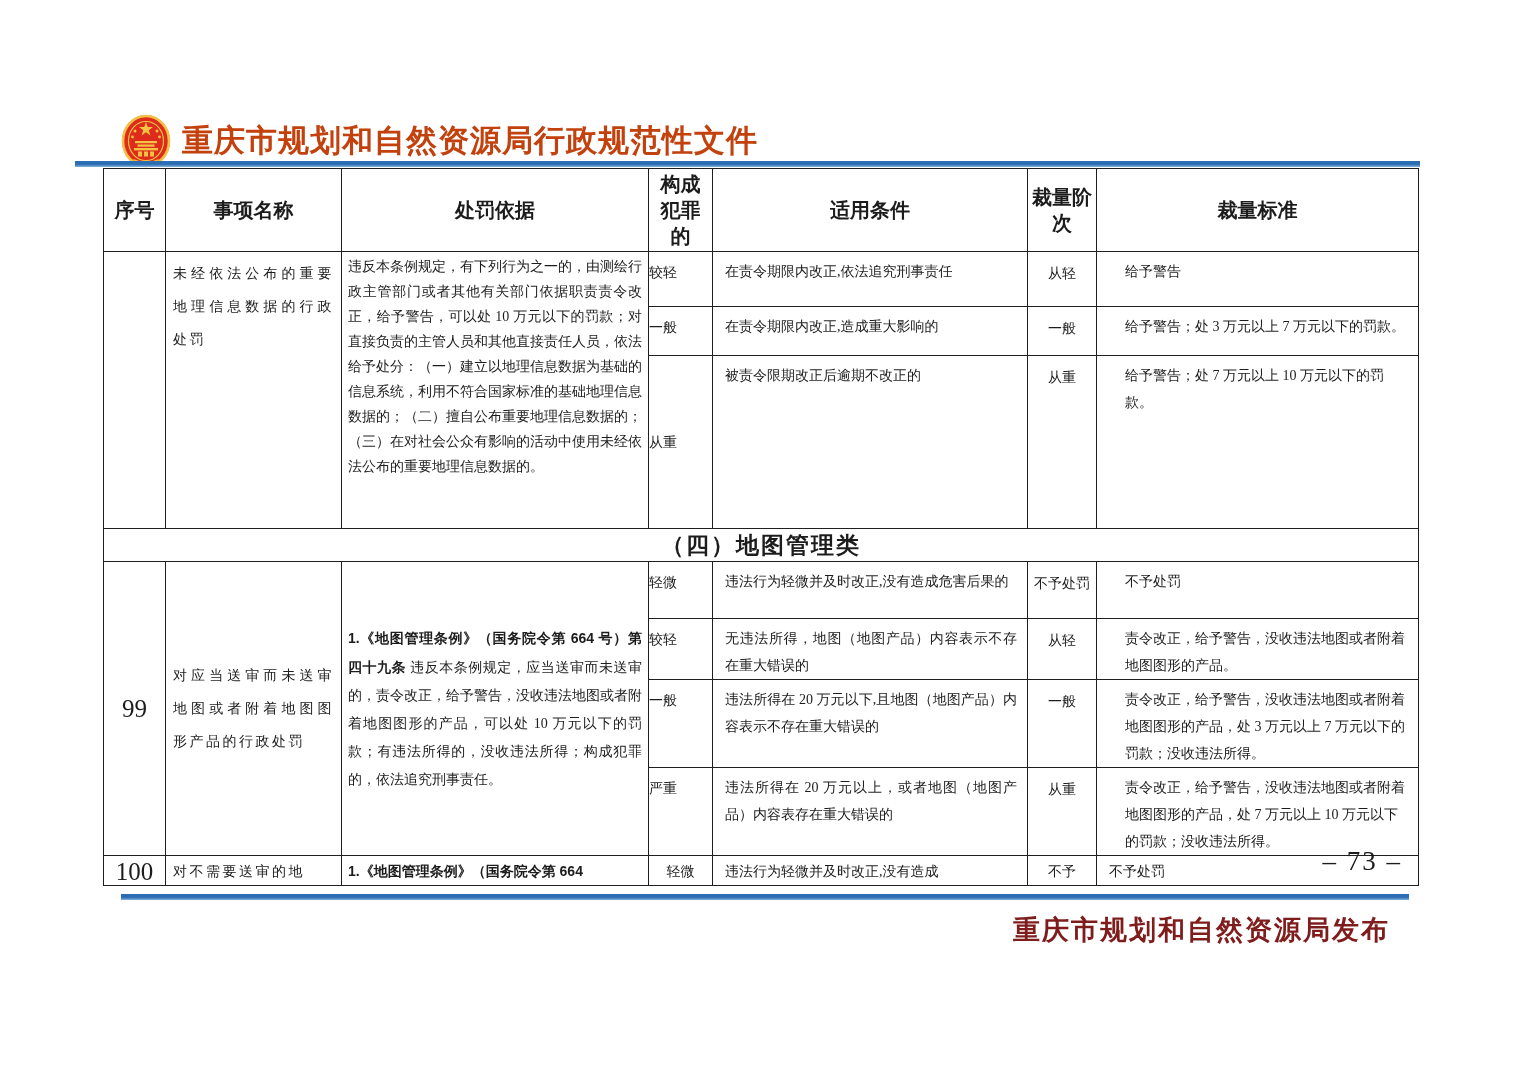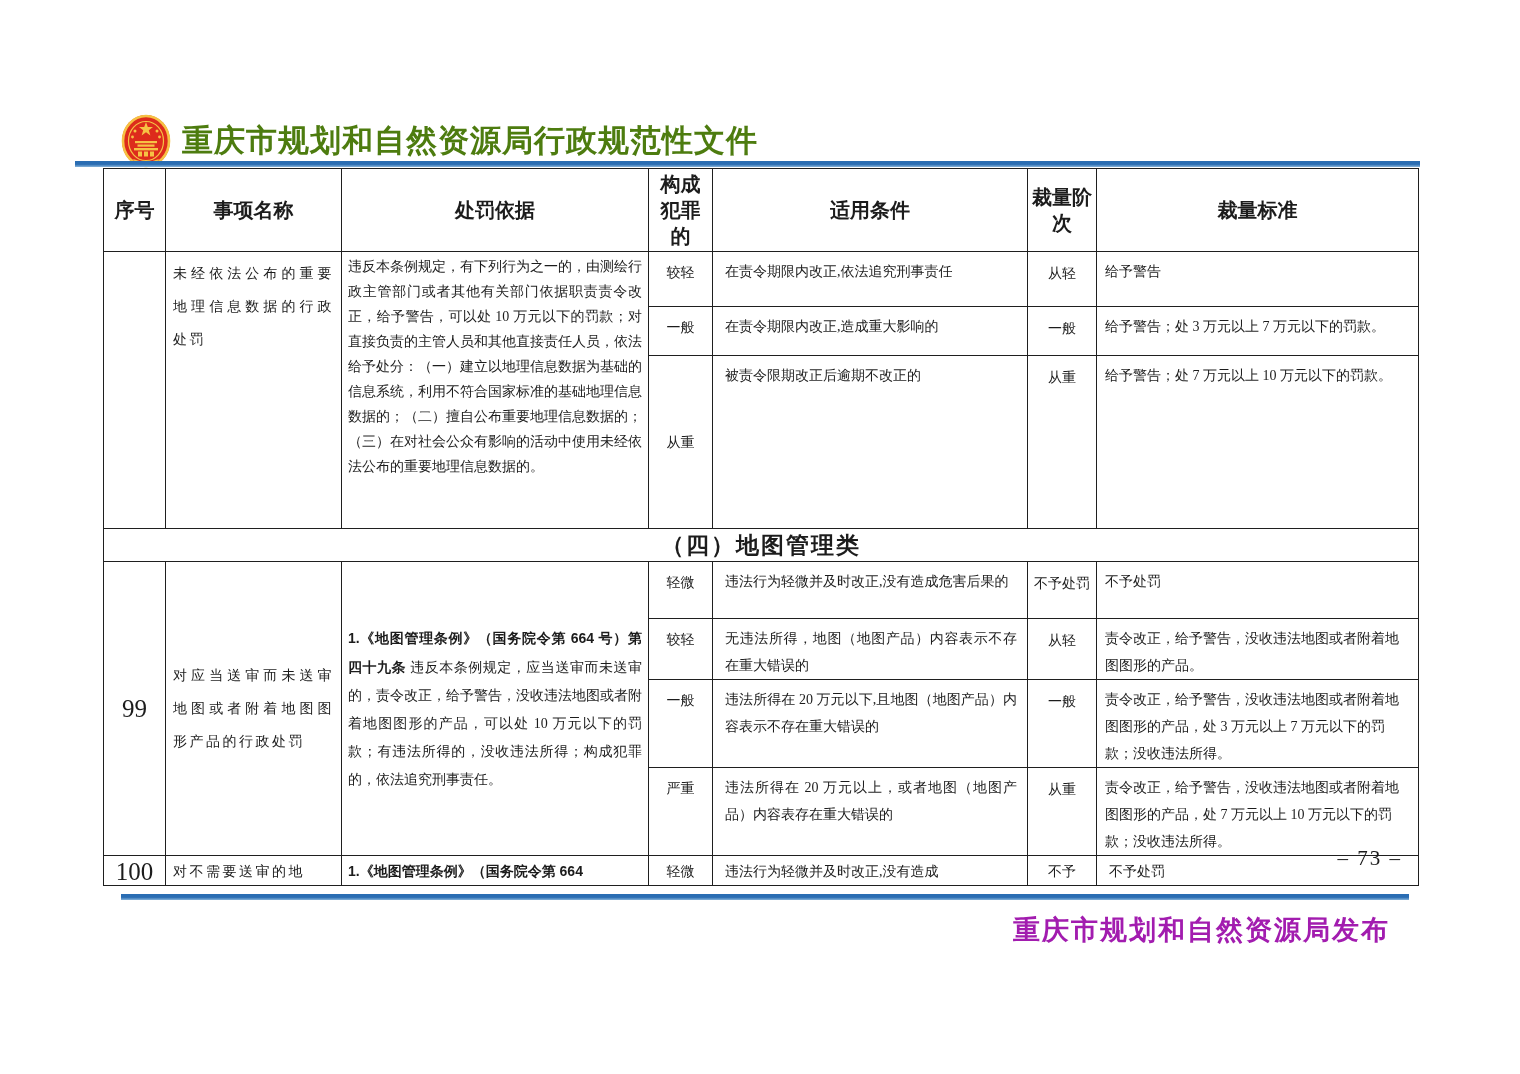--- a/index.html
+++ b/index.html
@@ -9,21 +9,21 @@
     font-family:"Liberation Serif","DejaVu Serif",serif;
     color:#1c1c1c;
     overflow:hidden;
   }
 
   
   .doc-header { position:absolute; left:121px; top:114px; display:flex; align-items:center; gap:11px; }
   .emblem { width:50px; height:54px; flex:0 0 auto; }
   .doc-title {
     font-family:"Liberation Sans","DejaVu Sans",sans-serif;
-    font-weight:bold; font-size:31px; letter-spacing:1px; color:#4d7c0f;
+    font-weight:bold; font-size:31px; letter-spacing:1px; color:#c2410c;
     white-space:nowrap;
   }
   .header-rule {
     position:absolute; left:75px; top:161px; width:1345px; height:6px;
     background:linear-gradient(#2a6db3 55%, #86b3da);
   }
 
   
   table.doc-table {
     position:absolute; left:103px; top:168px; width:1315px;
@@ -45,52 +45,52 @@
   tr.h57  { height:57px; }
   tr.h80  { height:80px; }
   tr.h87  { height:87px; }
   tr.h30  { height:30px; }
 
   td.seq   { text-align:center; vertical-align:middle; font-size:25px; }
   td.name  { text-align:justify; letter-spacing:2.5px; line-height:33px; padding:5px 7px; vertical-align:top; }
   td.name.mid { vertical-align:middle;margin-left:32px; }
   td.basis { text-align:justify; line-height:25px; padding:2px 6px; vertical-align:top; }
   td.basis.mid { vertical-align:middle; line-height:28px; padding:4px 6px; }
-  td.sev   { text-align:center; vertical-align:top; padding-top:8px; line-height:25px; }
+  td.sev   { vertical-align:top; padding-top:8px; line-height:25px; }
   td.sev.mid { vertical-align:middle; padding-top:0; }
   td.cond  { text-align:justify; vertical-align:top; padding:6px 10px 0 12px; line-height:27px; }
   td.lvl   { text-align:center; vertical-align:top; padding:8px 6px 0 6px; line-height:27px; }
-  td.std   { vertical-align:top; padding:6px 10px 0 8px; line-height:27px; }
+  td.std   { vertical-align:top; padding:6px 10px 0 28px; line-height:27px; }
   td.section-cell {
     text-align:center; vertical-align:middle;
     font-family:"Liberation Sans","DejaVu Sans",sans-serif;
     font-weight:bold; font-size:23px; letter-spacing:2px;
   }
   .basis-bold {
     font-family:"Liberation Sans","DejaVu Sans",sans-serif;
     font-weight:bold;
   }
   td.clip { vertical-align:top; }
   td.clip .clipbox { height:29px; overflow:hidden; line-height:27px; padding-top:2px; }
   td.clip .clipbox.center { text-align:center; }
   td.clip .clipbox.pad { padding-left:12px; padding-right:10px; }
 
   
   .page-number {
     position:absolute; top:846px; right:118px;
-    font-size:21px; letter-spacing:2px;
+    font-size:27px; letter-spacing:2px;
   }
   .footer-rule {
     position:absolute; left:121px; top:894px; width:1288px; height:6px;
     background:linear-gradient(#2a6db3 55%, #86b3da);
   }
   .publisher {
     position:absolute; top:912px; right:130px;
     font-family:"Liberation Sans","DejaVu Sans",sans-serif;
-    font-weight:bold; font-size:27px; letter-spacing:2px; color:#a21caf;
+    font-weight:bold; font-size:27px; letter-spacing:2px; color:#7f1d1d;
     white-space:nowrap;
   }
 </style>
 </head>
 <body>
 
 <div class="doc-header">
   <svg class="emblem" viewBox="0 0 50 54" aria-hidden="true">
     <ellipse cx="25" cy="27" rx="24" ry="26" fill="#dd2b1c"></ellipse>
     <ellipse cx="25" cy="27" rx="23" ry="25" fill="none" stroke="#f6c244" stroke-width="2.6"></ellipse>

